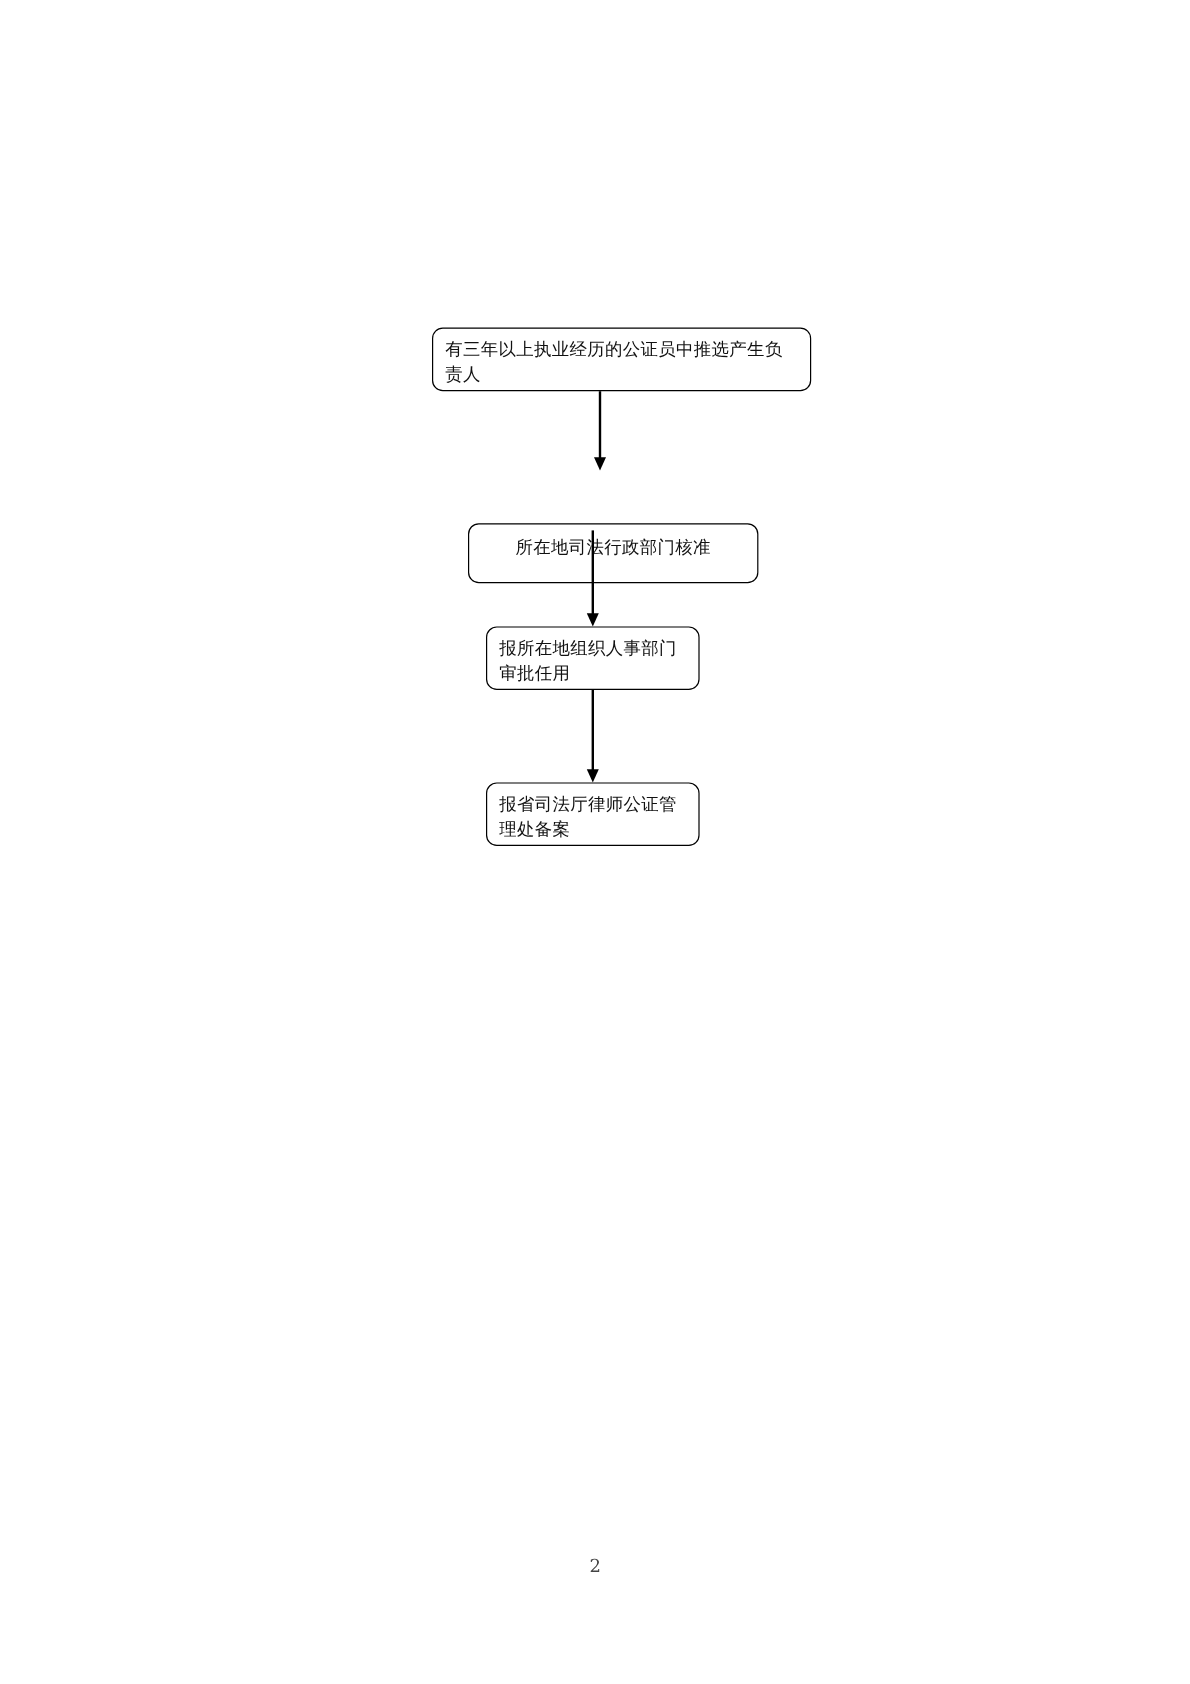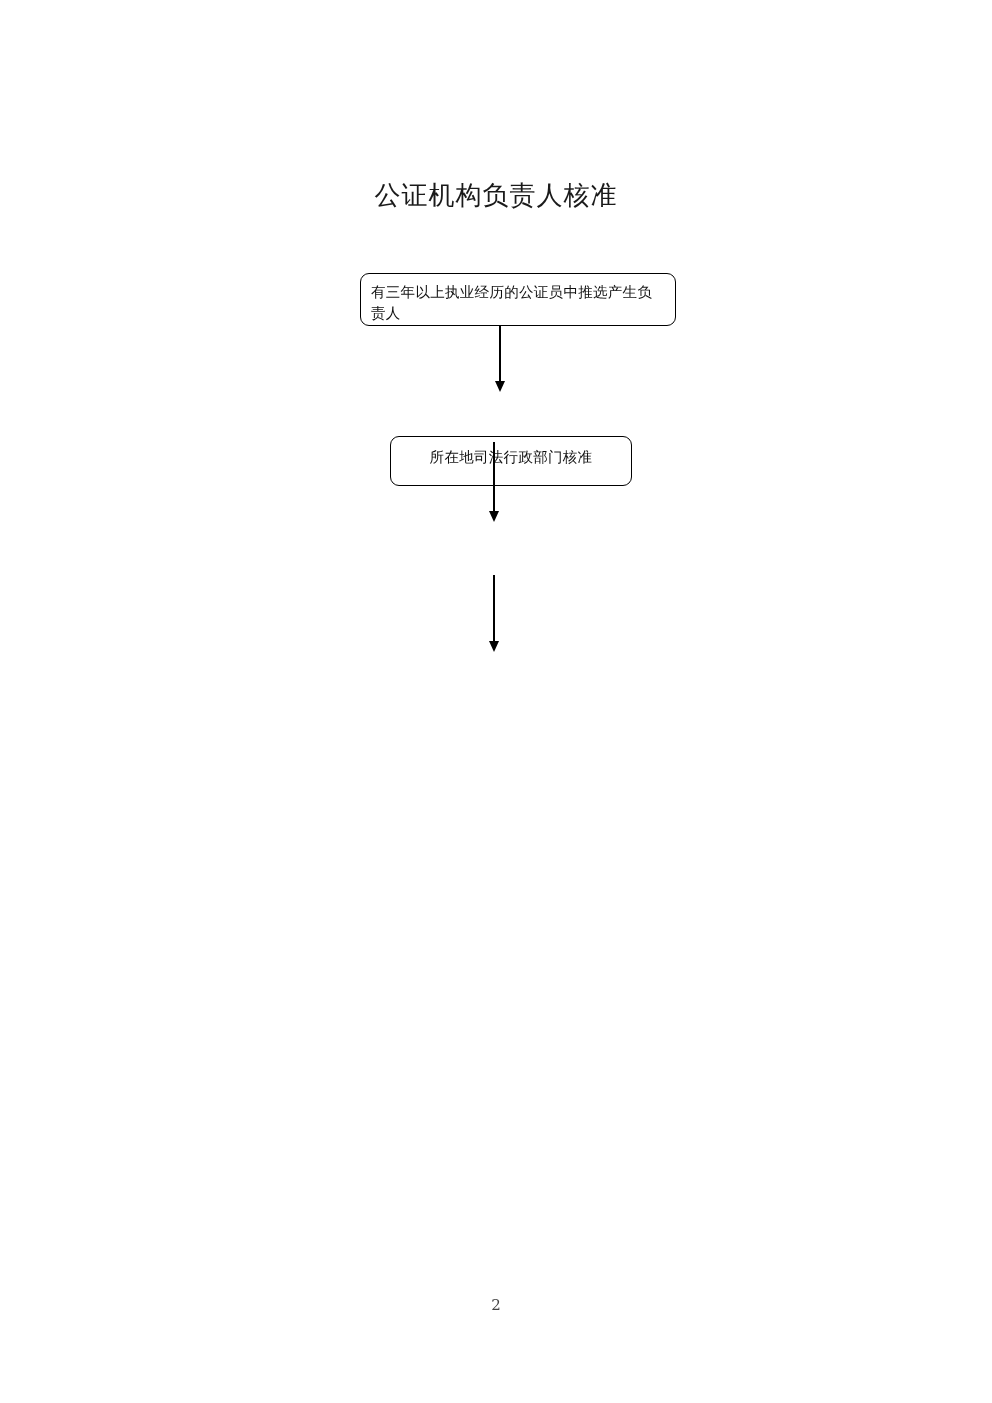--- a/index.html
+++ b/index.html
@@ -124,23 +124,20 @@
     font-size: 15px;
     color: #444444;
     font-family: "DejaVu Serif", "Liberation Serif", serif;
   }
 </style>
 </head>
 <body>
 
 <div class="page">
 
-  <div class="doc-title">
-    <span class="title-inner">公证机构负责人核准</span>
-  </div>
 
   <div class="flow">
 
     <div class="node" id="node-1">
       <span class="node-label">有三年以上执业经历的公证员中推选产生负责人</span>
     </div>
 
     <div class="connector" id="conn-1">
       <div class="shaft"></div>
       <div class="head"></div>
@@ -148,24 +145,30 @@
 
     <div class="node center-text" id="node-2">
       <span class="node-label">所在地司法行政部门核准</span>
     </div>
 
     <div class="connector" id="conn-2">
       <div class="shaft"></div>
       <div class="head"></div>
     </div>
 
+    <div class="node" id="node-3">
+      <span class="node-label">报所在地组织人事部门审批任用</span>
+    </div>
 
     <div class="connector" id="conn-3">
       <div class="shaft"></div>
       <div class="head"></div>
     </div>
 
+    <div class="node" id="node-4">
+      <span class="node-label">报省司法厅律师公证管理处备案</span>
+    </div>
 
   </div>
 
   <div class="page-number">2</div>
 
 </div>
 
 </body></html>

